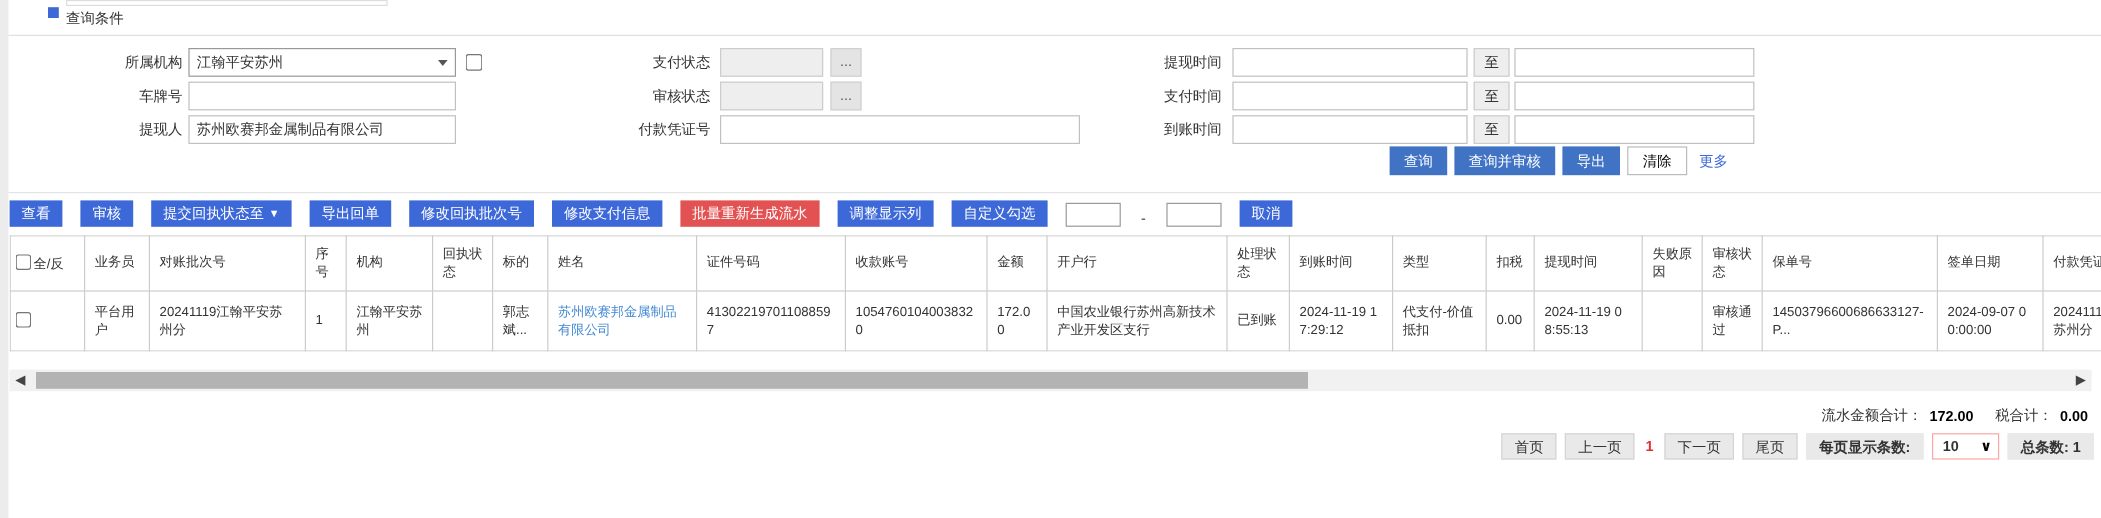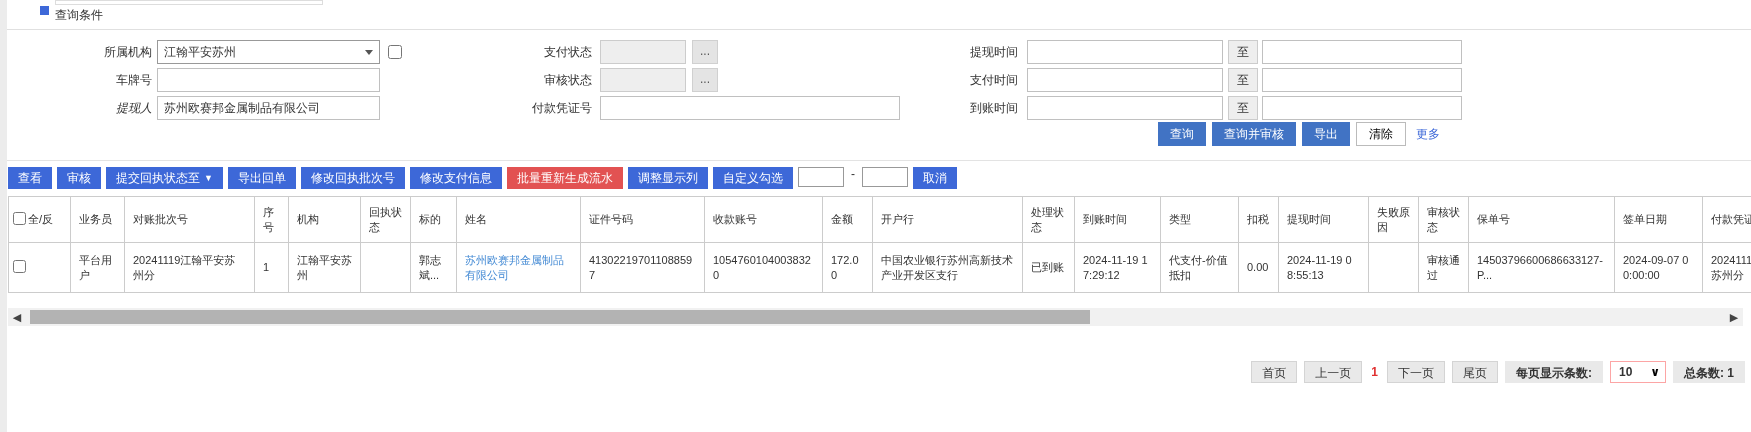--- a/index.html
+++ b/index.html
@@ -27,21 +27,21 @@
   .fselect .caret{position:absolute;right:6px;top:9px;width:0;height:0;border-left:4px solid transparent;border-right:4px solid transparent;border-top:5px solid #555;}
   .fcheck{position:absolute;width:14px;height:14px;}
   .ellipsis-btn{position:absolute;width:26px;height:24px;background:#e4e4e4;border:1px solid #d0d0d0;text-align:center;line-height:20px;color:#555;cursor:pointer;}
   .to-chip{position:absolute;width:30px;height:24px;background:#eee;border:1px solid #ccc;text-align:center;line-height:22px;color:#333;}
 
   .btn{display:inline-block;height:24px;line-height:24px;padding:0 12px;color:#fff;background:var(--c-primary);text-align:center;cursor:pointer;border:none;font-size:12px;}
   .btn.secondary{background:#fff;color:#000000;border:1px solid #bbb;line-height:22px;}
   .q-buttons{position:absolute;top:122px;left:1158px;display:flex;gap:6px;align-items:center;}
   .more-link{color:var(--c-toolbar);cursor:pointer;padding-left:4px;}
 
-  .toolbar{position:absolute;left:8px;top:167px;display:flex;gap:5px;align-items:flex-start;}
+  .toolbar{position:absolute;left:8px;top:167px;display:flex;gap:15px;align-items:flex-end;}
   .tbtn{height:22px;line-height:22px;padding:0 10px;background:var(--c-toolbar);color:#fff;cursor:pointer;font-size:12px;white-space:nowrap;}
   .tbtn.danger{background:var(--c-danger);}
   .tbtn .caret{display:inline-block;margin-left:4px;transform:translateY(-1px);font-size:9px;}
   .range-input{width:46px;height:20px;border:1px solid #999;padding:0 3px;font-size:12px;font-family:inherit;}
   .range-sep{color:#333;padding:0 2px;}
 
   .table-wrap{position:absolute;left:8px;top:196px;width:1743px;overflow:hidden;}
   table{border-collapse:collapse;table-layout:fixed;width:1804px;font-size:11px;}
   th,td{border:1px solid #ccc;padding:5px 8px;vertical-align:middle;text-align:left;font-weight:normal;color:#333;line-height:15px;}
   th{height:46px;background:#fff;}
@@ -97,21 +97,21 @@
 
   <div class="flabel" style="left:440px;top:68px;width:152px;">审核状态</div>
   <input class="tinput disabled" style="left: 600px; top: 68px; width: 86px;" disabled="" value="">
   <div class="ellipsis-btn" style="left:692px;top:68px;">...</div>
 
   <div class="flabel" style="left:870px;top:68px;width:148px;">支付时间</div>
   <input class="tinput" style="left: 1027px; top: 68px; width: 196px;">
   <div class="to-chip" style="left:1228px;top:68px;">至</div>
   <input class="tinput" style="left: 1262px; top: 68px; width: 200px;">
 
-  <div class="flabel" style="left:8px;top:96px;width:144px;font-style:italic;">提现人</div>
+  <div class="flabel" style="left:8px;top:96px;width:144px;">提现人</div>
   <input class="tinput" style="left: 157px; top: 96px; width: 223px;" value="苏州欧赛邦金属制品有限公司">
 
   <div class="flabel" style="left:440px;top:96px;width:152px;">付款凭证号</div>
   <input class="tinput" style="left: 600px; top: 96px; width: 300px;" value="">
 
   <div class="flabel" style="left:870px;top:96px;width:148px;">到账时间</div>
   <input class="tinput" style="left: 1027px; top: 96px; width: 196px;">
   <div class="to-chip" style="left:1228px;top:96px;">至</div>
   <input class="tinput" style="left: 1262px; top: 96px; width: 200px;">
 
@@ -223,20 +223,27 @@
         </tbody>
     </table>
   </div>
 
   <div class="hscroll">
     <div class="scroll-arrow left">◀</div>
     <div class="thumb"></div>
     <div class="scroll-arrow right">▶</div>
   </div>
 
+  <div class="totals">
+    <span>流水金额合计：</span>
+    <b>172.00</b>
+    <span style="width:6px;"></span>
+    <span>税合计：</span>
+    <b>0.00</b>
+  </div>
 
   <div class="pager">
     <div class="pchip">首页</div>
     <div class="pchip">上一页</div>
     <div class="pcurrent">1</div>
     <div class="pchip">下一页</div>
     <div class="pchip">尾页</div>
     <div class="pchip label">每页显示条数:</div>
     <div class="psel">
       <span>10</span>

